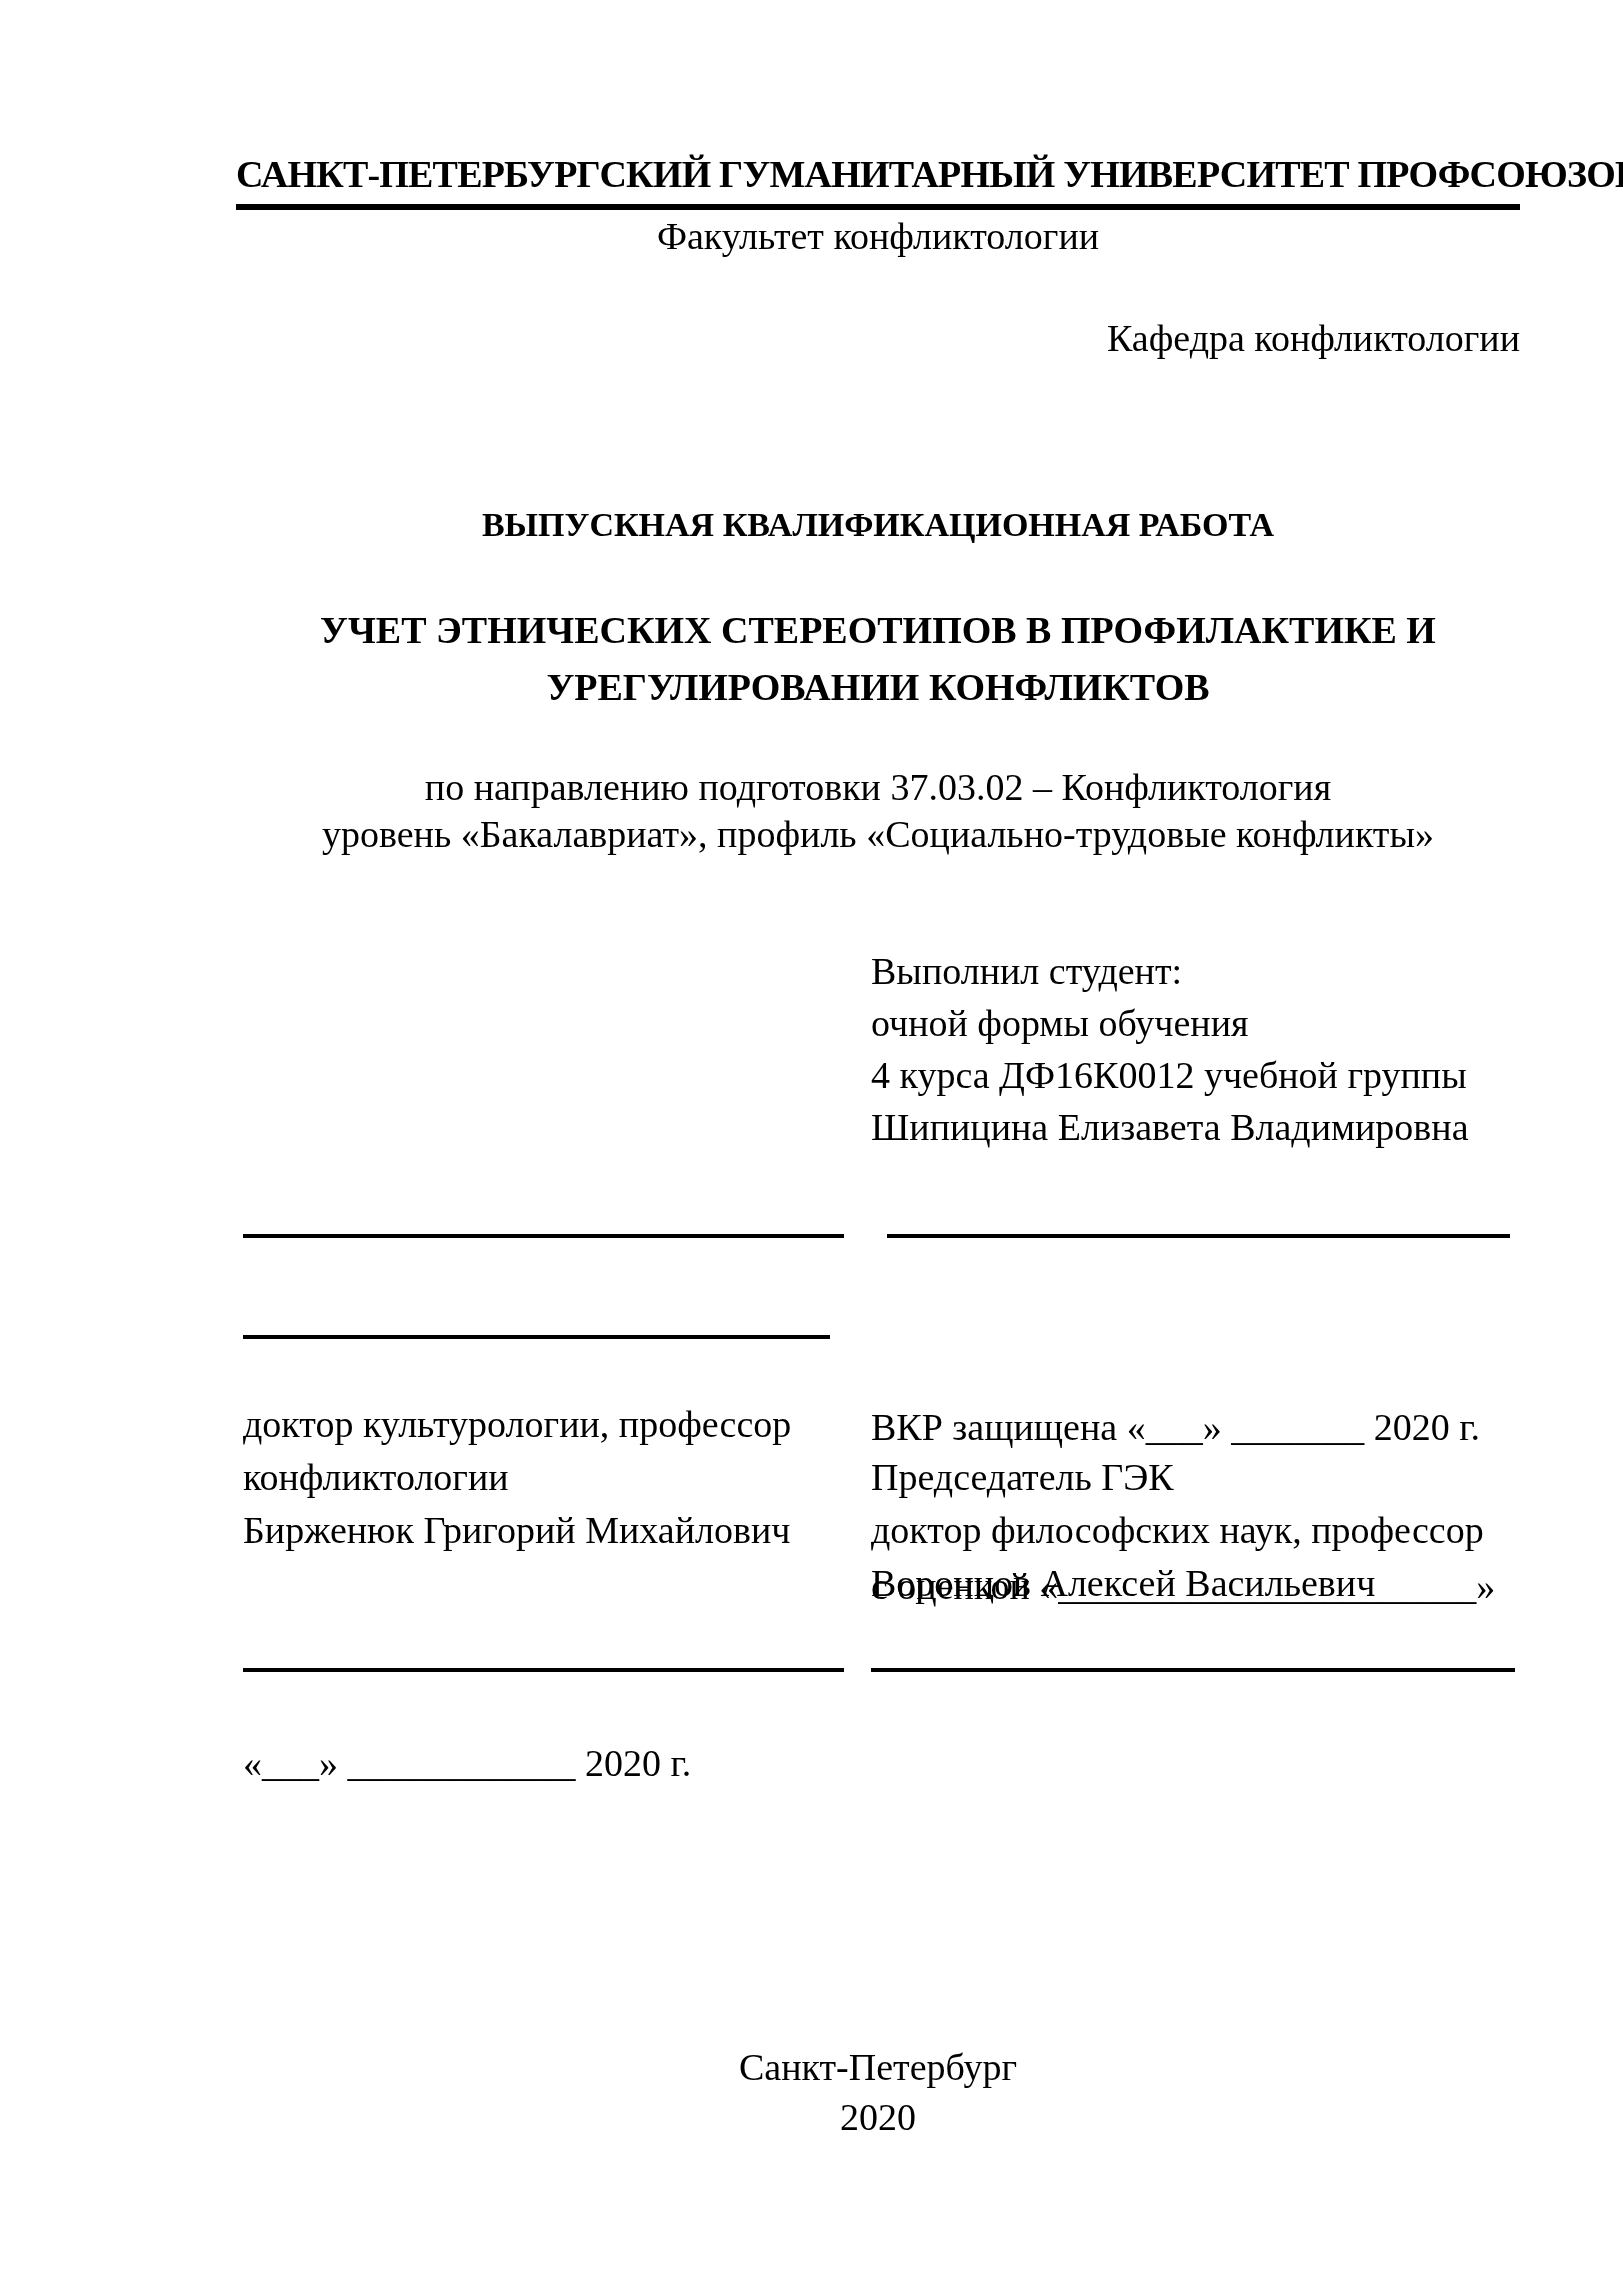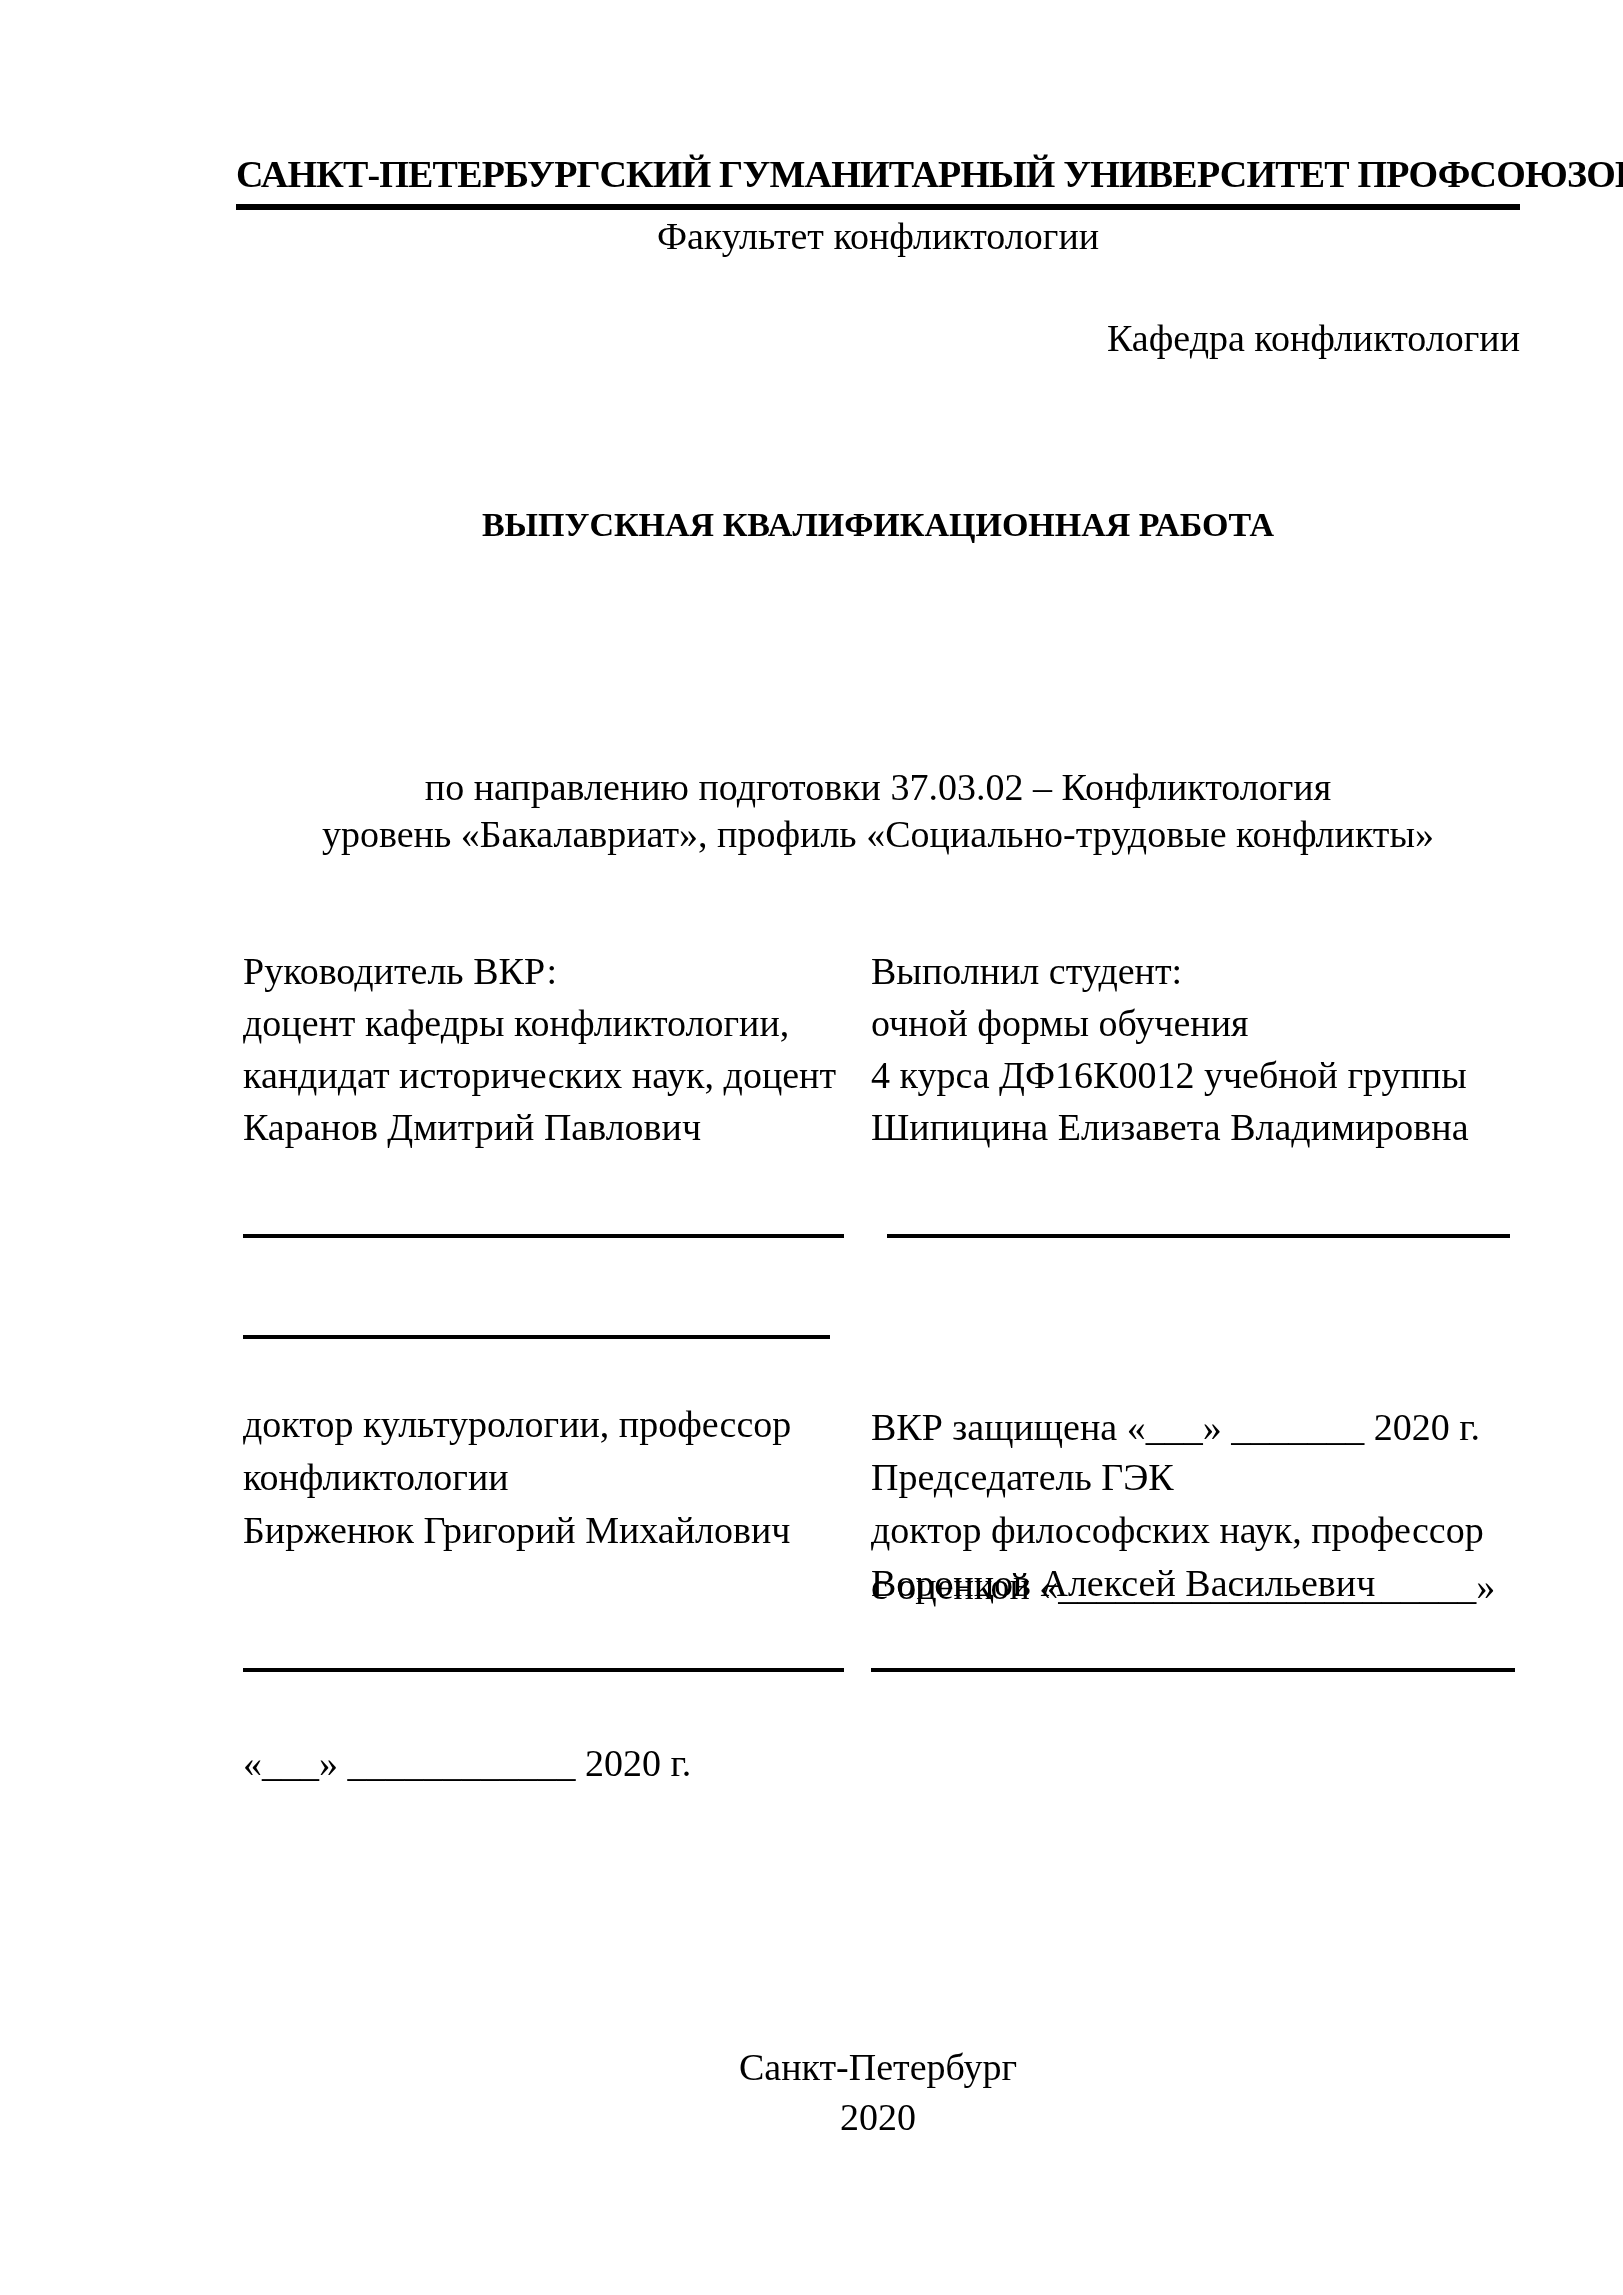--- a/index.html
+++ b/index.html
@@ -45,31 +45,29 @@
   <div class="abs content-span center univ-name" style="top:152px;">САНКТ-ПЕТЕРБУРГСКИЙ ГУМАНИТАРНЫЙ УНИВЕРСИТЕТ ПРОФСОЮЗОВ</div>
 
   <div class="abs content-span rule" style="top:204px;"></div>
 
   <div class="abs content-span center single-line" style="top:214px;">Факультет конфликтологии</div>
 
   <div class="abs content-span right single-line" style="top:316px;">Кафедра конфликтологии</div>
 
   <div class="abs content-span center work-type" style="top:506px;">ВЫПУСКНАЯ КВАЛИФИКАЦИОННАЯ РАБОТА</div>
 
+  <div class="abs content-span center thesis-title" style="top:602px;">
+    <div>УЧЕТ ЭТНИЧЕСКИХ СТЕРЕОТИПОВ В ПРОФИЛАКТИКЕ И</div>
+    <div>УРЕГУЛИРОВАНИИ КОНФЛИКТОВ</div>
+  </div>
 
   <div class="abs content-span center single-line" style="top:765px;">по направлению подготовки 37.03.02 – Конфликтология</div>
 
   <div class="abs content-span center single-line" style="top:812px;">уровень «Бакалавриат», профиль «Социально-трудовые конфликты»</div>
 
-  <div class="abs col-block" style="left:243px; top:945px; width:542px;">
-    <div>Руководитель ВКР:</div>
-    <div>доцент кафедры конфликтологии,</div>
-    <div>кандидат исторических наук, доцент</div>
-    <div>Каранов Дмитрий Павлович</div>
-  </div>
 
   <div class="abs col-block" style="left:871px; top:945px; width:659px;">
     <div>Выполнил студент:</div>
     <div>очной формы обучения</div>
     <div>4 курса ДФ16К0012 учебной группы</div>
     <div>Шипицина Елизавета Владимировна</div>
   </div>
 
   <div class="abs sig-line" style="left:243px; top:1234px; width:601px;"></div>
   <div class="abs sig-line" style="left:887px; top:1234px; width:623px;"></div>

